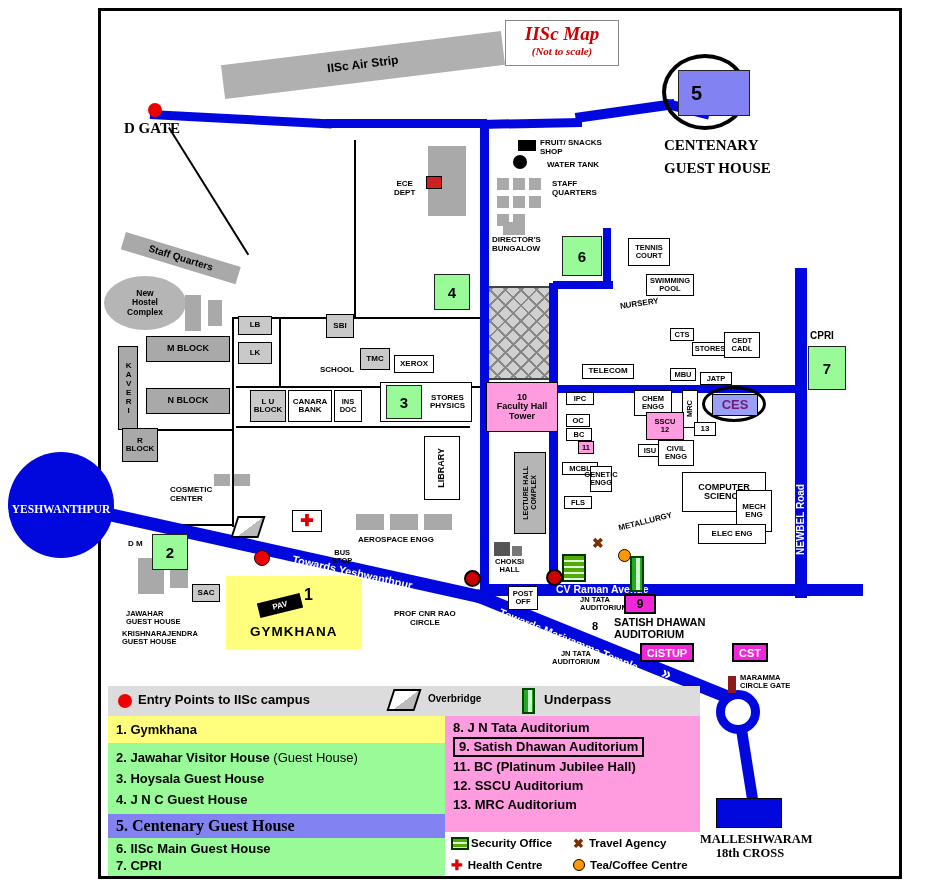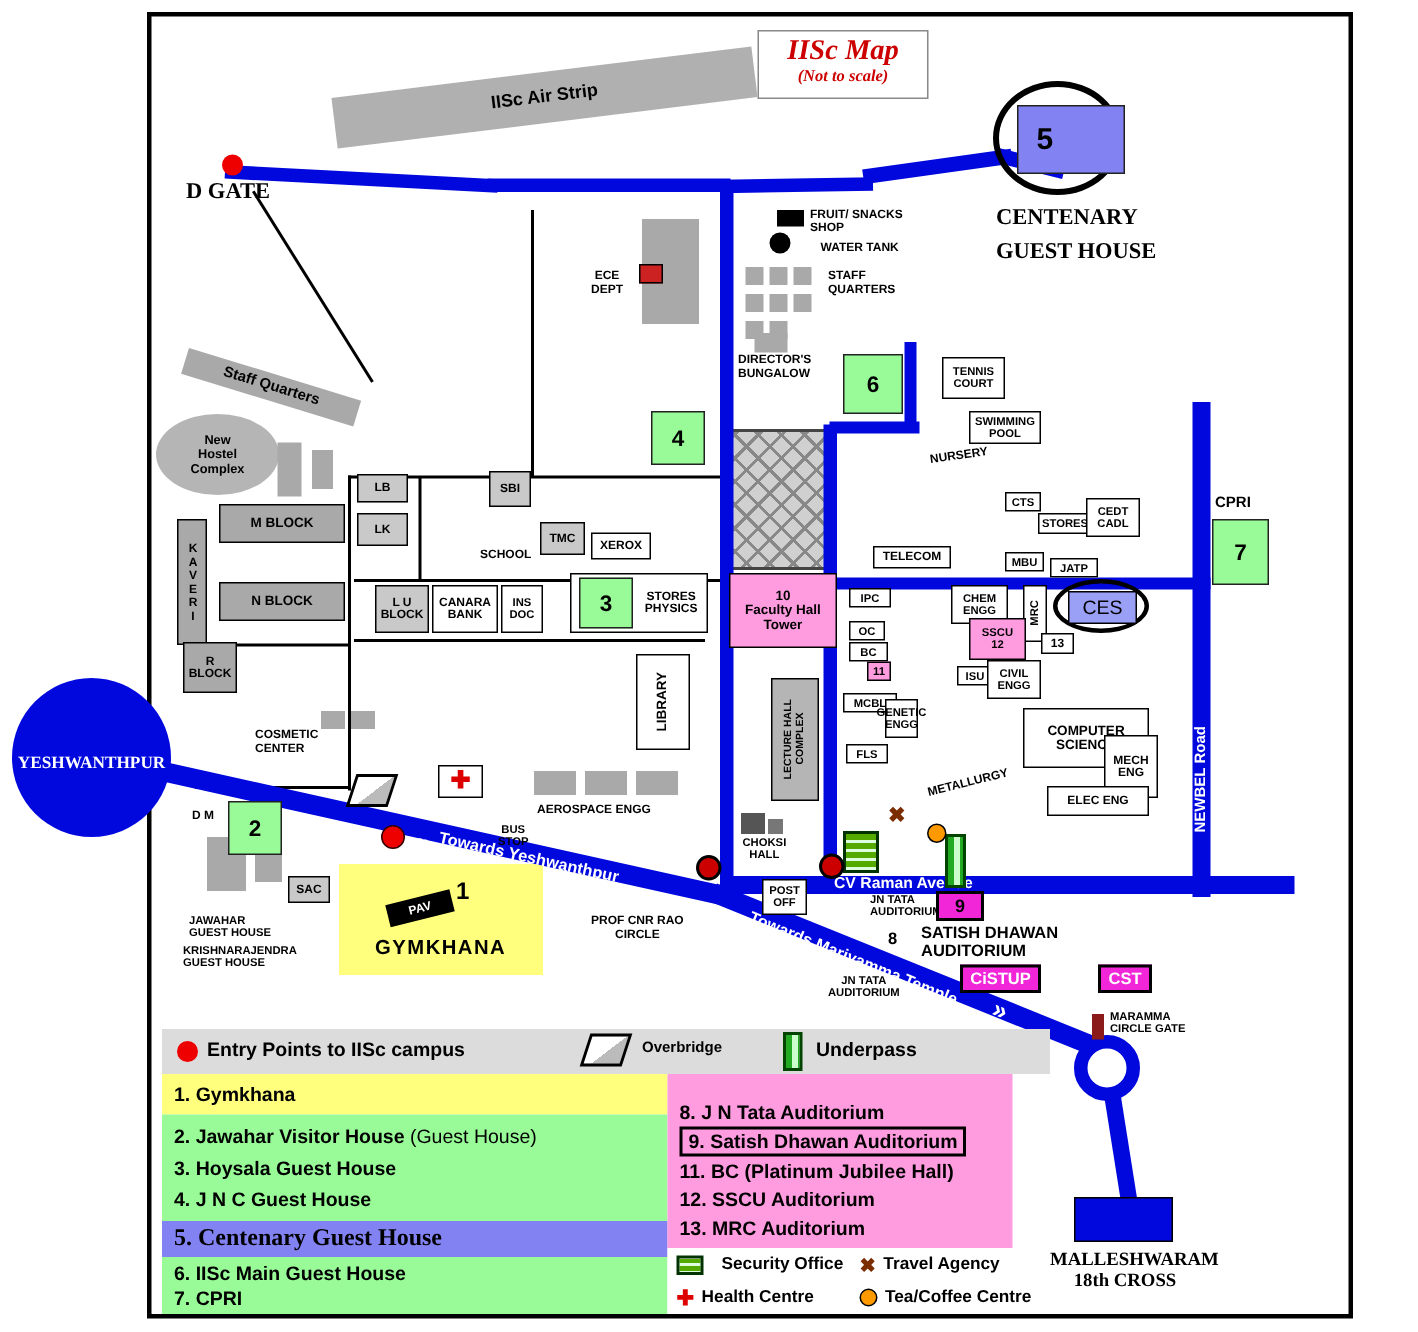--- a/index.html
+++ b/index.html
@@ -170,21 +170,21 @@
 <div class="box" style="left:670px;top:368px;width:26px;height:13px;font-size:7.5px">MBU</div>
 <div class="box" style="left:700px;top:372px;width:32px;height:13px;font-size:7.5px">JATP</div>
 <div class="box" style="left:566px;top:392px;width:28px;height:13px;font-size:7.5px">IPC</div>
 <div class="box" style="left:634px;top:390px;width:38px;height:26px;font-size:7.5px">CHEM
 ENGG</div>
 <div class="box" style="left:682px;top:390px;width:16px;height:38px">
   <span class="vtext" style="font-size:7.5px;font-weight:bold">MRC</span>
 </div>
 <div class="a" style="left:702px;top:386px;width:64px;height:36px;border:3px solid #000;border-radius:50%;z-index:6"></div>
 <div class="box" style="left:712px;top:394px;width:46px;height:22px;background:#9aa0f5;font-size:13px;z-index:7">
-  <span style="color:#000000;font-weight:normal">CES</span>
+  <span style="color:#701a75;font-weight:bold">CES</span>
 </div>
 <div class="box" style="left:566px;top:414px;width:24px;height:13px;font-size:7.5px">OC</div>
 <div class="box pinkbg" style="left:646px;top:412px;width:38px;height:28px;font-size:7.5px">SSCU
 12</div>
 <div class="box" style="left:694px;top:422px;width:22px;height:14px;font-size:8px">13</div>
 <div class="box" style="left:566px;top:428px;width:26px;height:13px;font-size:7.5px">BC</div>
 <div class="box pinkbg" style="left:578px;top:441px;width:16px;height:13px;font-size:7.5px">11</div>
 <div class="box" style="left:638px;top:444px;width:24px;height:13px;font-size:7.5px">ISU</div>
 <div class="box" style="left:658px;top:440px;width:36px;height:26px;font-size:7.5px">CIVIL
 ENGG</div>
@@ -302,32 +302,32 @@
 
 <div class="a bluebg" style="left:108px;top:814px;width:337px;height:24px;z-index:8;display:flex;align-items:center">
   <span class="serif" style="font-weight:bold;font-size:16px;padding-left:8px">5. Centenary Guest House</span>
 </div>
 
 <div class="a" style="left:108px;top:838px;width:337px;height:38px;background:var(--green);z-index:8;padding-top:2px">
   <div class="legend-line" style="line-height:17px">6. IISc Main Guest House</div>
   <div class="legend-line" style="line-height:17px">7. CPRI</div>
 </div>
 
-<div class="a" style="left:445px;top:716px;width:230px;height:116px;background:var(--pink);z-index:8;padding-top:16px">
+<div class="a" style="left:445px;top:716px;width:255px;height:116px;background:var(--pink);z-index:8;padding-top:2px">
   <div class="legend-line">8. J N Tata Auditorium</div>
   <div class="legend-line">
     <span style="border:2px solid #000;padding:0 4px;display:inline-block;line-height:16px">9. Satish Dhawan Auditorium</span>
   </div>
   <div class="legend-line">11. BC (Platinum Jubilee Hall)</div>
   <div class="legend-line">12. SSCU Auditorium</div>
   <div class="legend-line">13. MRC Auditorium</div>
 </div>
 
 <div class="a" style="left:445px;top:832px;width:255px;height:44px;background:#fff;z-index:8;display:grid;grid-template-columns:128px 127px;grid-template-rows:22px 22px;align-items:center">
-  <div style="display:flex;align-items:center;gap:12px;padding-left:6px">
+  <div style="display:flex;align-items:center;gap:2px;padding-left:6px">
     <span style="display:inline-block;width:18px;height:13px;border:2px solid #030;background:repeating-linear-gradient(180deg,#5a0 0 3px,#dfd 3px 5px)"></span>
     <span style="font-weight:bold;font-size:11.5px">Security Office</span>
   </div>
   <div style="display:flex;align-items:center;gap:5px">
     <span style="color:#7b2d00;font-size:13px;font-weight:bold">✖</span>
     <span style="font-weight:bold;font-size:11.5px">Travel Agency</span>
   </div>
   <div style="display:flex;align-items:center;gap:5px;padding-left:6px">
     <span style="color:#dd0000;font-size:14px;font-weight:bold">✚</span>
     <span style="font-weight:bold;font-size:11.5px">Health Centre</span>

